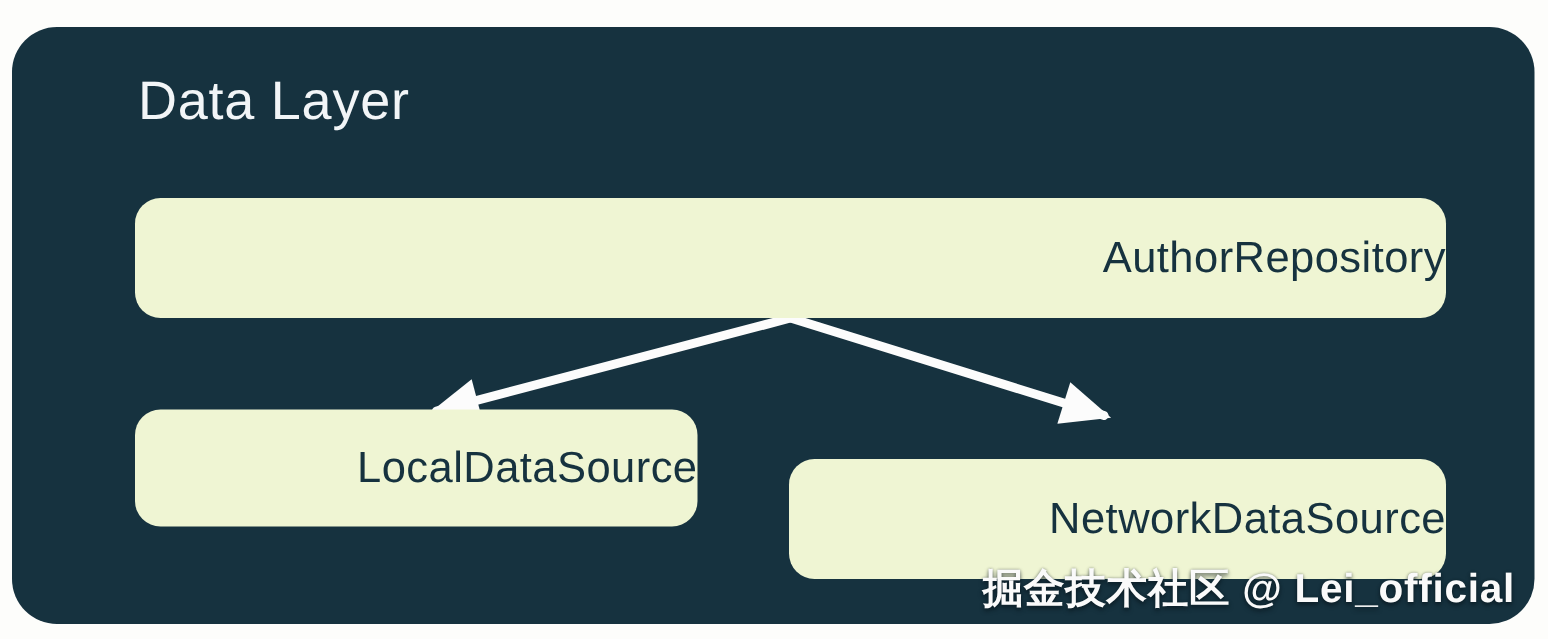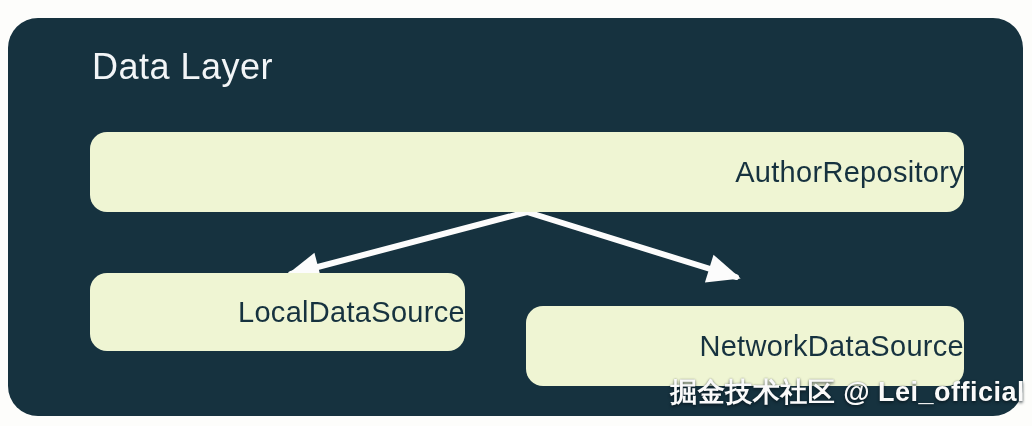--- a/index.html
+++ b/index.html
@@ -53,21 +53,21 @@
   .arrows {
     position: absolute;
     left: 0;
     top: 0;
     width: 1015px;
     height: 398px;
     pointer-events: none;
   }
   .watermark {
     position: absolute;
-    right: 7px;
+    right: 22px;
     bottom: 16px;
     font-size: 27px;
     font-weight: 700;
     color: #fafafa;
     letter-spacing: 0.5px;
     text-shadow: 0 2px 3px rgba(8, 20, 26, 0.6), 0 0 2px rgba(8, 20, 26, 0.4);
     white-space: nowrap;
   }
 </style>
 </head>

